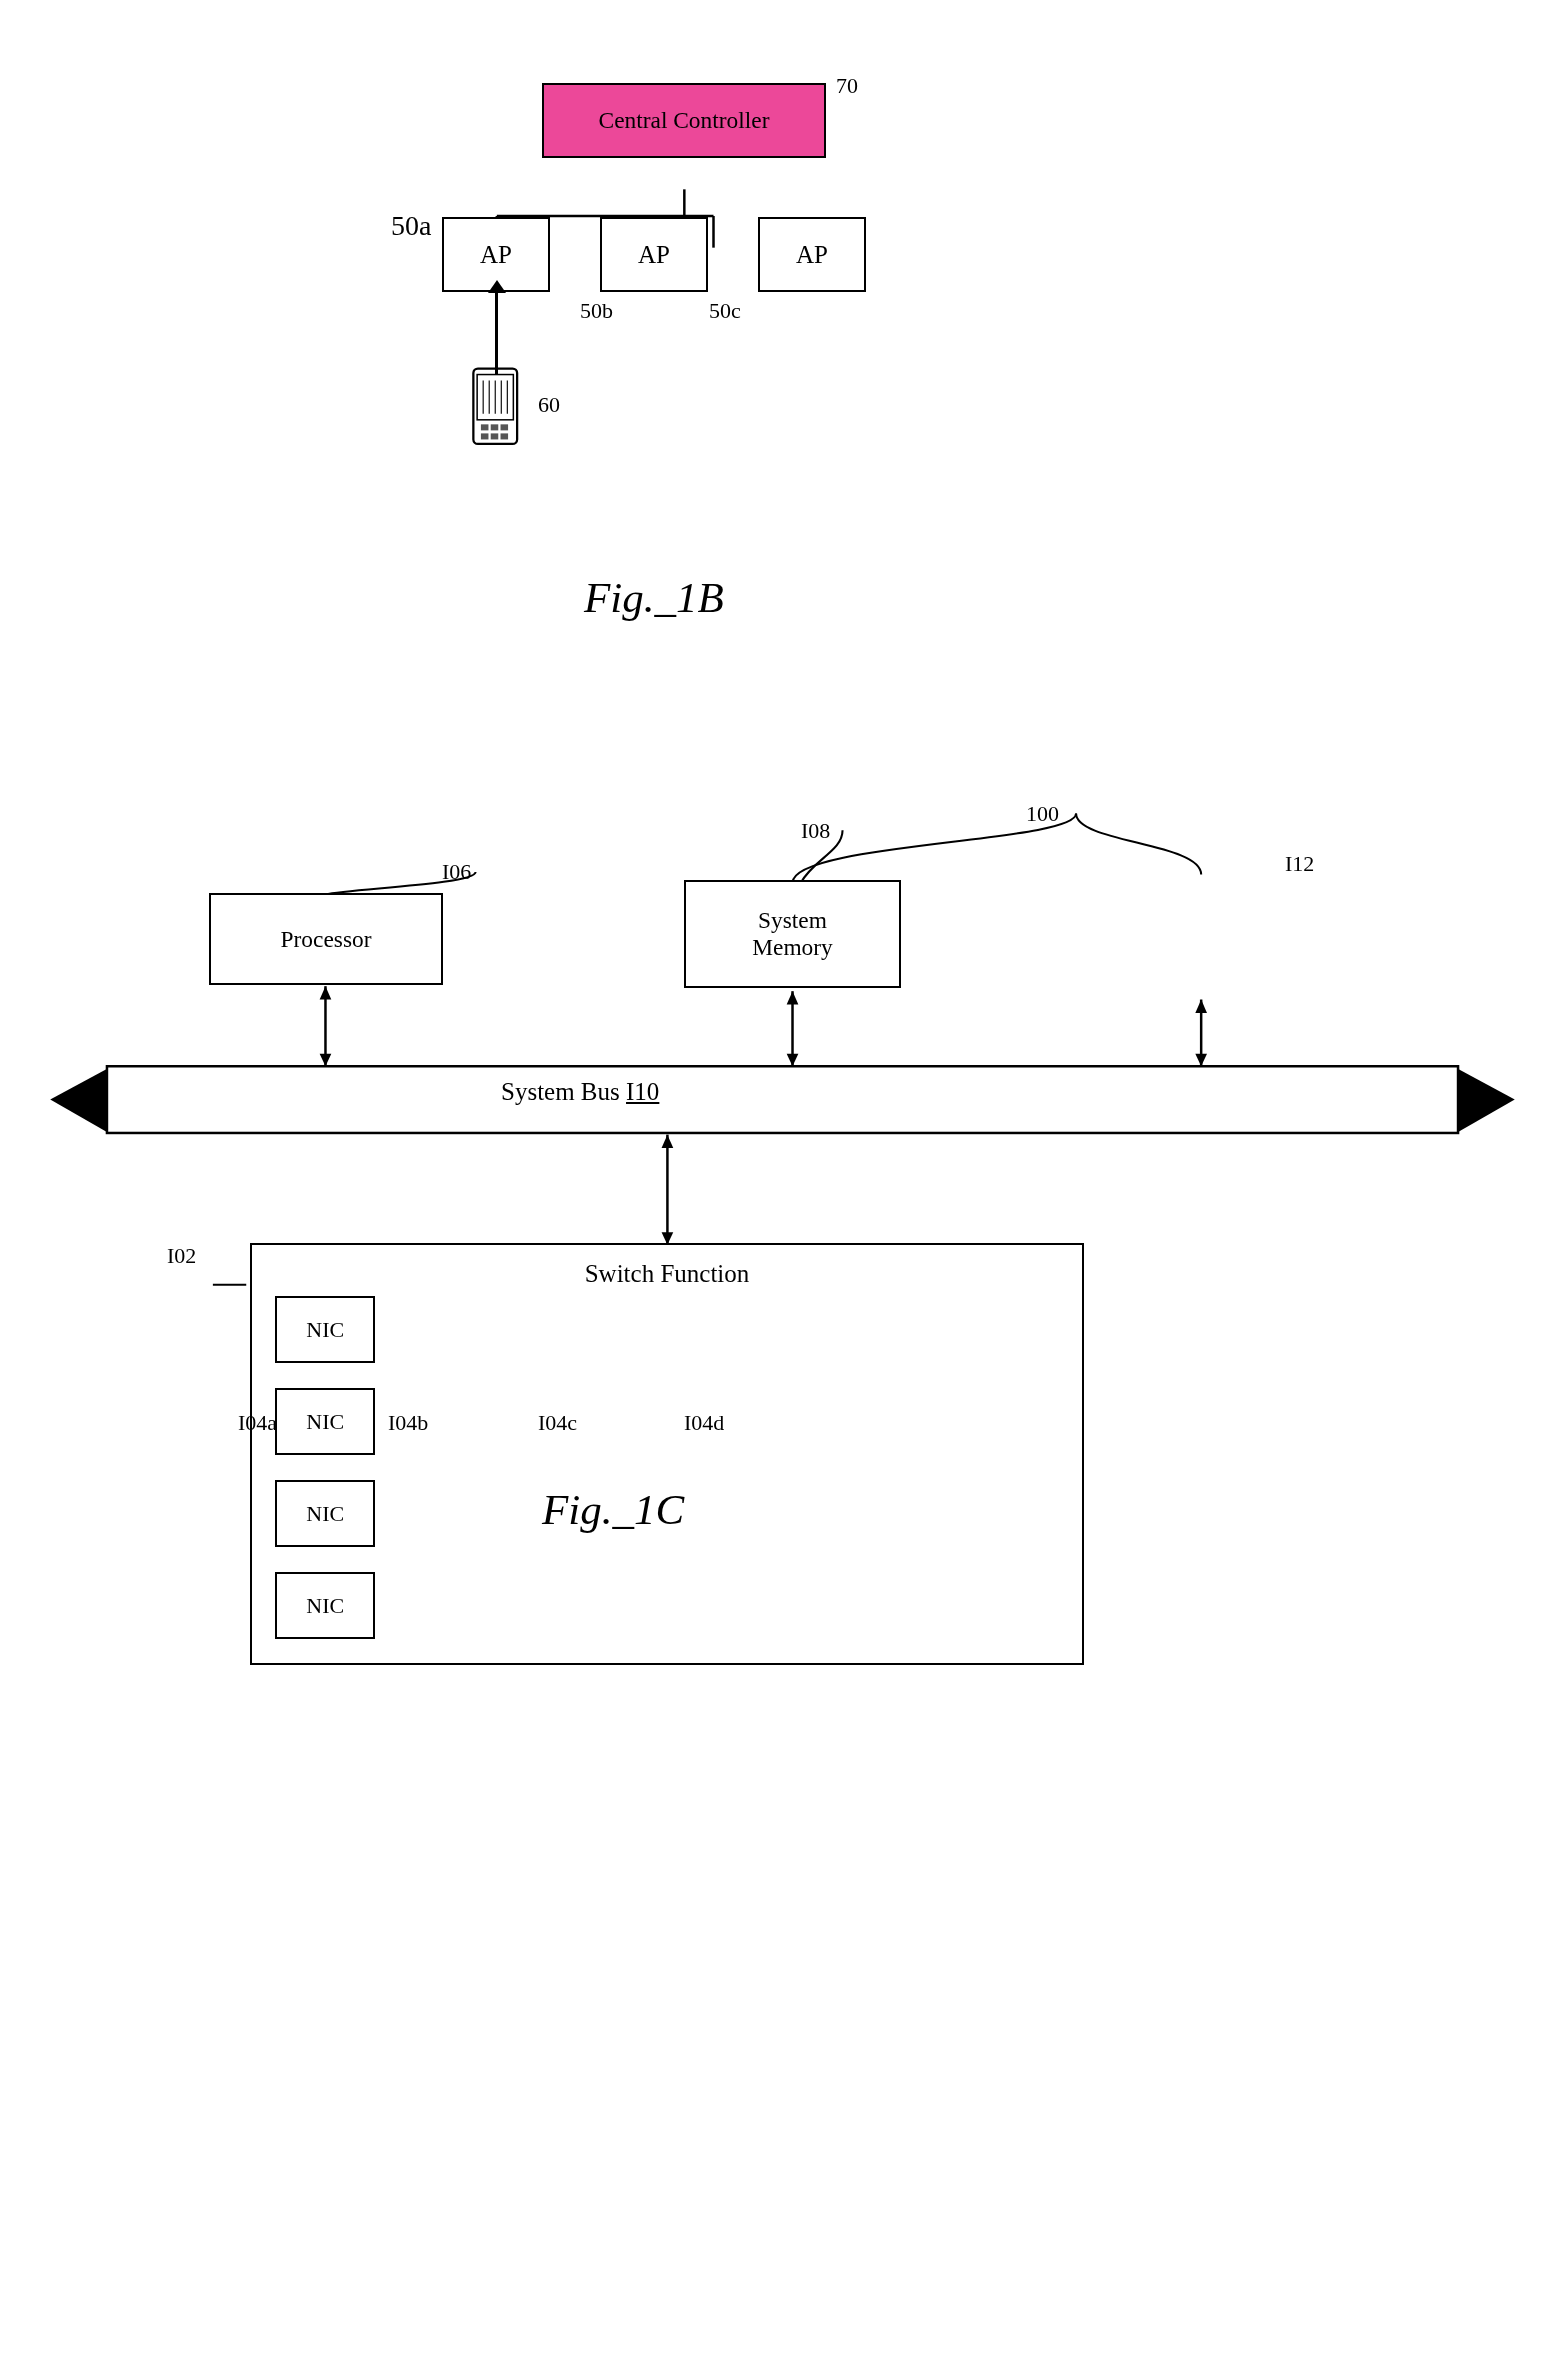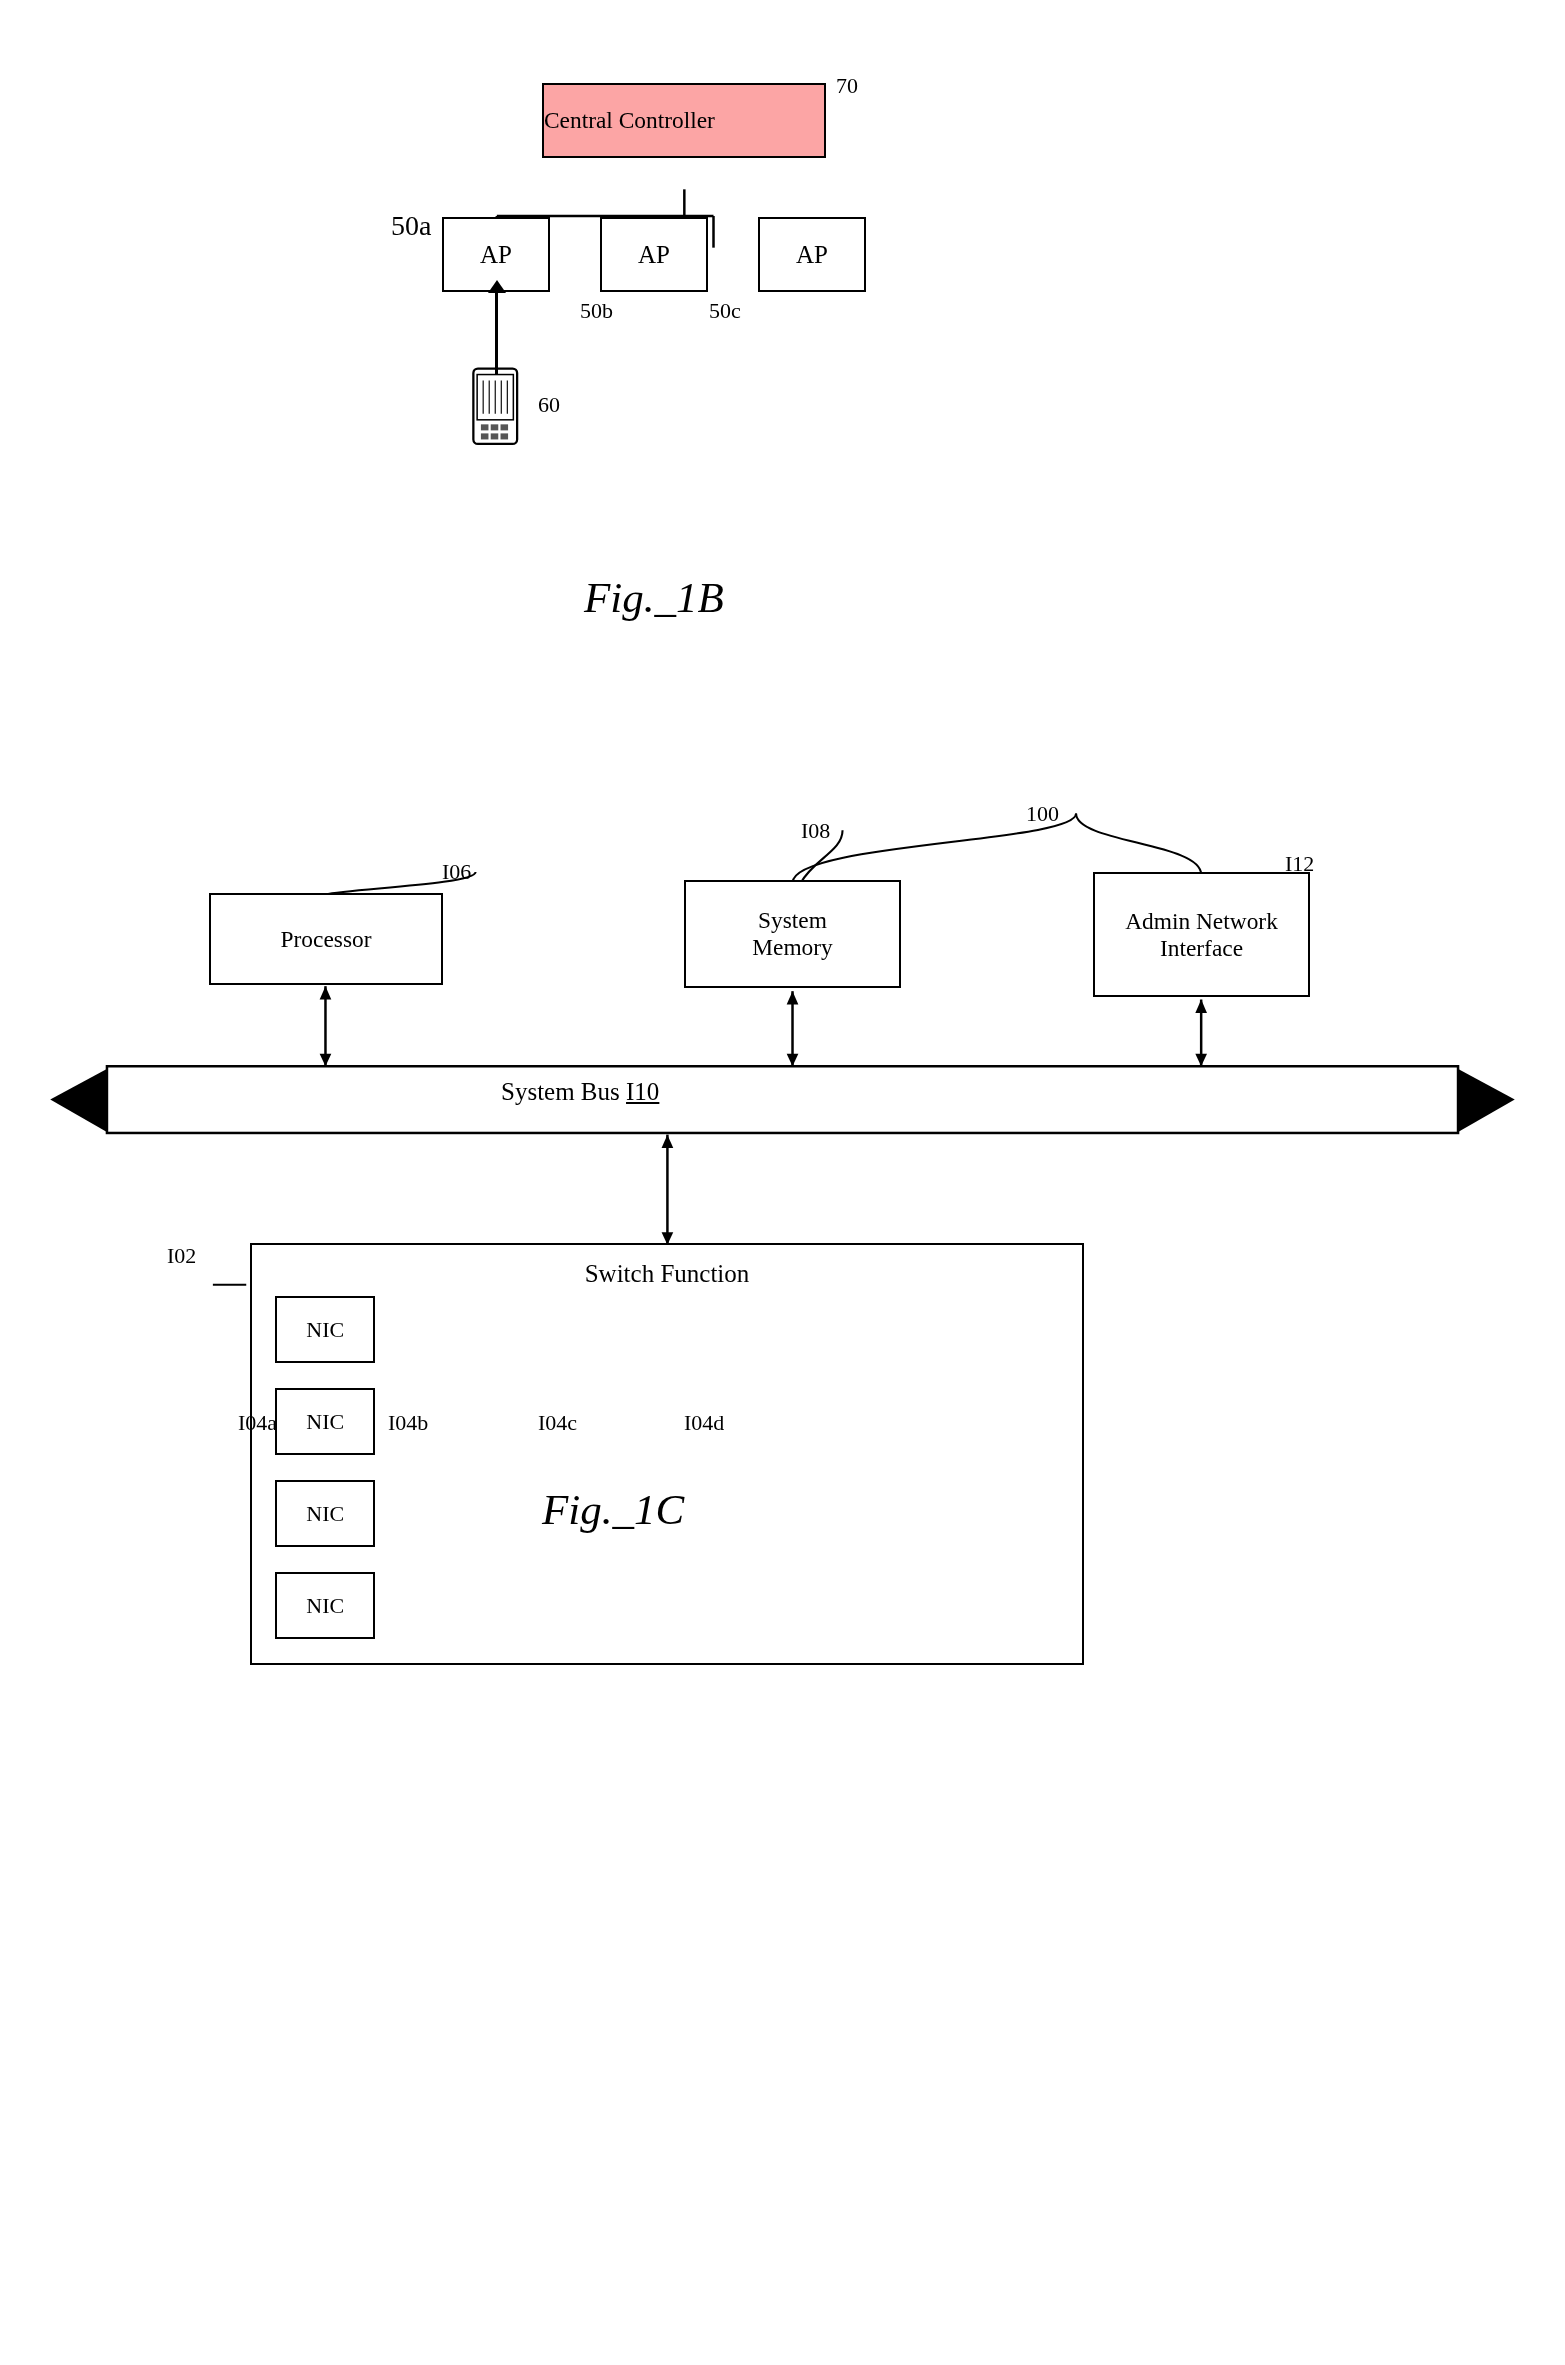--- a/index.html
+++ b/index.html
@@ -31,22 +31,23 @@
     
     .central-controller {
       position: absolute;
       top: 50px;
       left: 542px;
       width: 284px;
       height: 75px;
       border: 2.5px solid #000;
       display: flex;
       align-items: center;
+      justify-content: center;
       font-size: 23.4px;
-      background: #fca5a5;
+      background: #ec4899;
     }
 
     
     .label-70 {
       position: absolute;
       top: 40px;
       left: 836px;
       font-size: 22px;
     }
 
@@ -427,23 +428,20 @@
     <div class="label-112">I12</div>
 
     <div class="processor-box">
       <span>Processor</span>
     </div>
 
     <div class="system-memory-box">
       <span>System<br>Memory</span>
     </div>
 
-    <div class="admin-ni-box">
-      <span>Admin Network Interface</span>
-    </div>
 
     <div style="position:absolute; top:327px; left:501px; font-size:25px; z-index:10;">
       <span>System Bus</span>
       <span style="text-decoration:underline;">I10</span>
     </div>
 
     <div class="label-102">I02</div>
 
     <div class="switch-function-container">
       <div class="switch-function-box">

